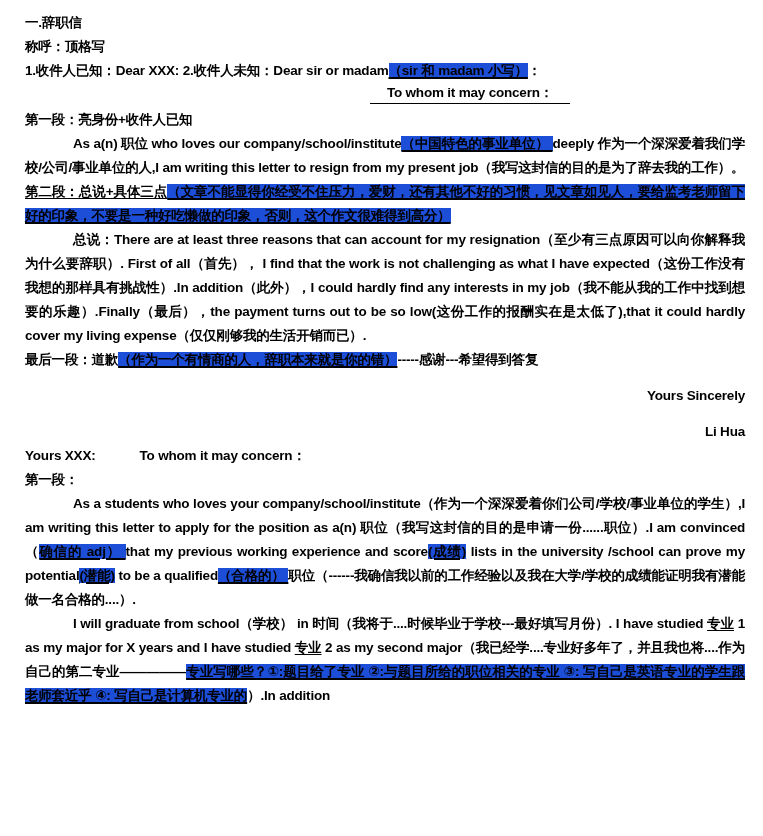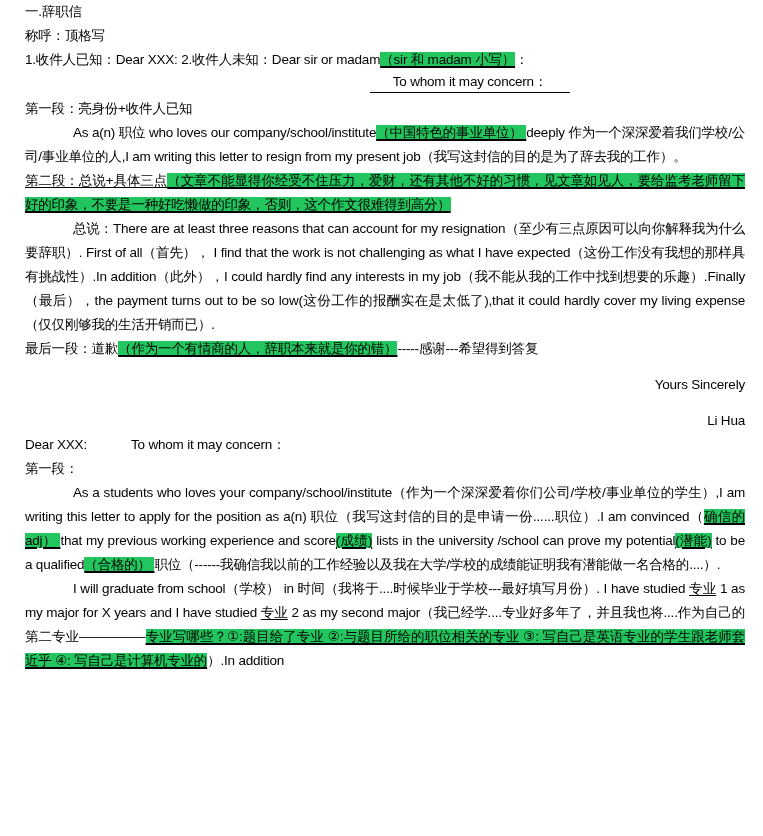--- a/index.html
+++ b/index.html
@@ -3,31 +3,31 @@
 <meta charset="utf-8">
 <style>
   html, body { margin: 0; padding: 0; background: #ffffff; }
   body {
     width: 763px; height: 836px; overflow: hidden;
     font-family: "Liberation Sans", "DejaVu Sans", sans-serif;
     color: #000000;
   }
   .page {
     position: relative;
-    padding: 0 18px 0 25px;
+    padding: 11px 18px 0 25px;
     font-size: 13.5px;
     line-height: 24px;
-    font-weight: normal;
+    font-weight: bold;
     letter-spacing: -0.2px;
   }
   .line { display: block; white-space: nowrap; }
   .para { display: block; text-align: justify; text-align-last: left; }
   .indent { text-indent: 48px; }
   .hl {
-    background: #22c55e;
+    background: #1d4ed8;
     text-decoration: underline;
     text-decoration-thickness: 1.5px;
     text-underline-offset: 2px;
   }
   .ul { text-decoration: underline; text-underline-offset: 2px; }
   .center-line {
     display: block;
     margin-left: 345px;
     width: 200px;
     text-align: center;
@@ -52,19 +52,19 @@
   <span class="para indent"><span>As a(n) 职位  who loves our company/school/institute</span><span class="hl">（中国特色的事业单位） </span><span> deeply 作为一个深深爱着我们学校/公司/事业单位的人,I am writing this letter to resign from my present job（我写这封信的目的是为了辞去我的工作）。</span></span>
 
   <span class="para"><span class="ul">第二段：总说+具体三点</span><span class="hl">（文章不能显得你经受不住压力，爱财，还有其他不好的习惯，见文章如见人，要给监考老师留下好的印象，不要是一种好吃懒做的印象，否则，这个作文很难得到高分）</span></span>
   <span class="para indent">总说：There are at least three reasons that can account for my resignation（至少有三点原因可以向你解释我为什么要辞职）. First of all（首先），   I find that the work is not challenging as what I have expected（这份工作没有我想的那样具有挑战性）.In addition（此外），I could hardly find any interests in my job（我不能从我的工作中找到想要的乐趣）.Finally（最后），the payment turns out to be so low(这份工作的报酬实在是太低了),that it could hardly cover my living expense（仅仅刚够我的生活开销而已）.</span>
 
   <span class="line"><span>最后一段：道歉</span><span class="hl">（作为一个有情商的人，辞职本来就是你的错）</span><span>-----感谢---希望得到答复</span></span>
 
   <span class="right">Yours Sincerely</span>
   <span class="right">Li Hua</span>
 
-  <span class="line"><span>Dear XXX:</span><span class="gap"></span><span>To whom it may concern：</span></span>
+  <span class="line"><span>Yours XXX:</span><span class="gap"></span><span>To whom it may concern：</span></span>
   <span class="line">第一段：</span>
   <span class="para indent"><span>As a students who loves your company/school/institute（作为一个深深爱着你们公司/学校/事业单位的学生）,I am writing this letter to apply for the position as a(n)  职位（我写这封信的目的是申请一份......职位）.I am convinced（</span><span class="hl">确信的 adj） </span><span>  that my previous working experience and score</span><span class="hl">(成绩)</span><span> lists in the university /school can prove my potential</span><span class="hl">(潜能)</span><span> to be a qualified</span><span class="hl">（合格的） </span><span> 职位（------我确信我以前的工作经验以及我在大学/学校的成绩能证明我有潜能做一名合格的....）.</span></span>
 
   <span class="para indent"><span>I will graduate from school（学校）  in  时间（我将于....时候毕业于学校---最好填写月份）. I have studied  </span><span class="ul">专业</span><span> 1 as my major for X years and I have studied  </span><span class="ul">专业</span><span> 2 as my second major（我已经学....专业好多年了，并且我也将....作为自己的第二专业—————</span><span class="hl">专业写哪些？①:题目给了专业  ②:与题目所给的职位相关的专业  ③: 写自己是英语专业的学生跟老师套近乎  ④: 写自己是计算机专业的</span><span>）.In addition</span></span>
 
 </div>
 
 </body></html>

